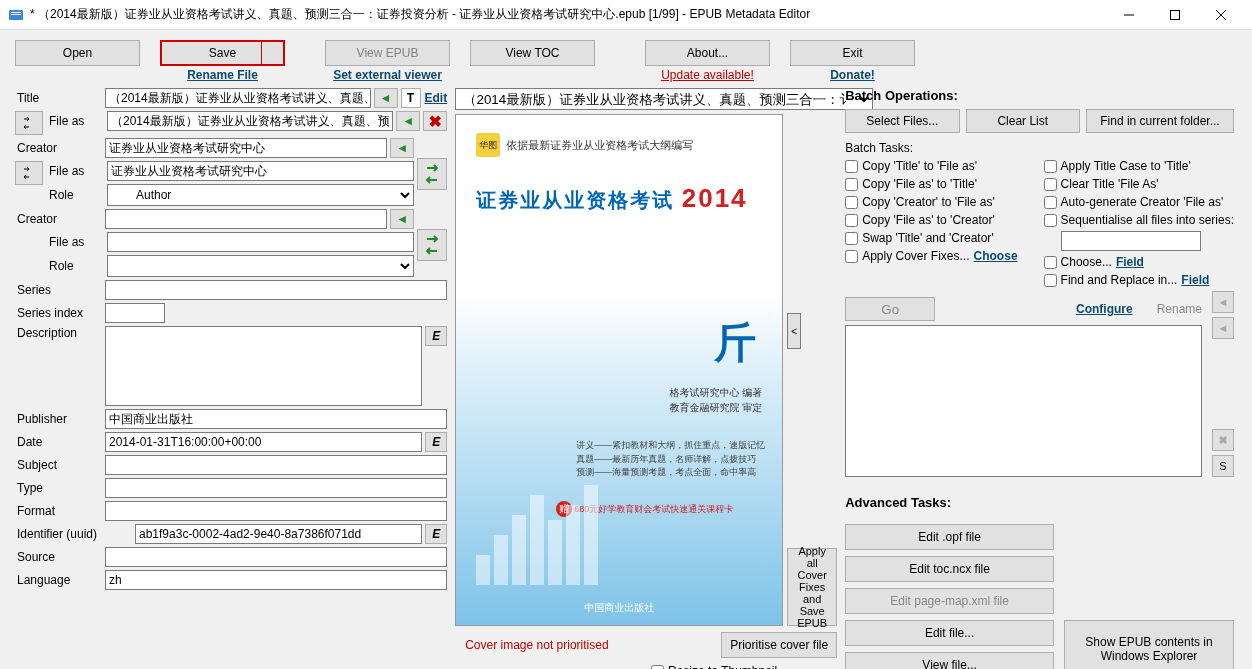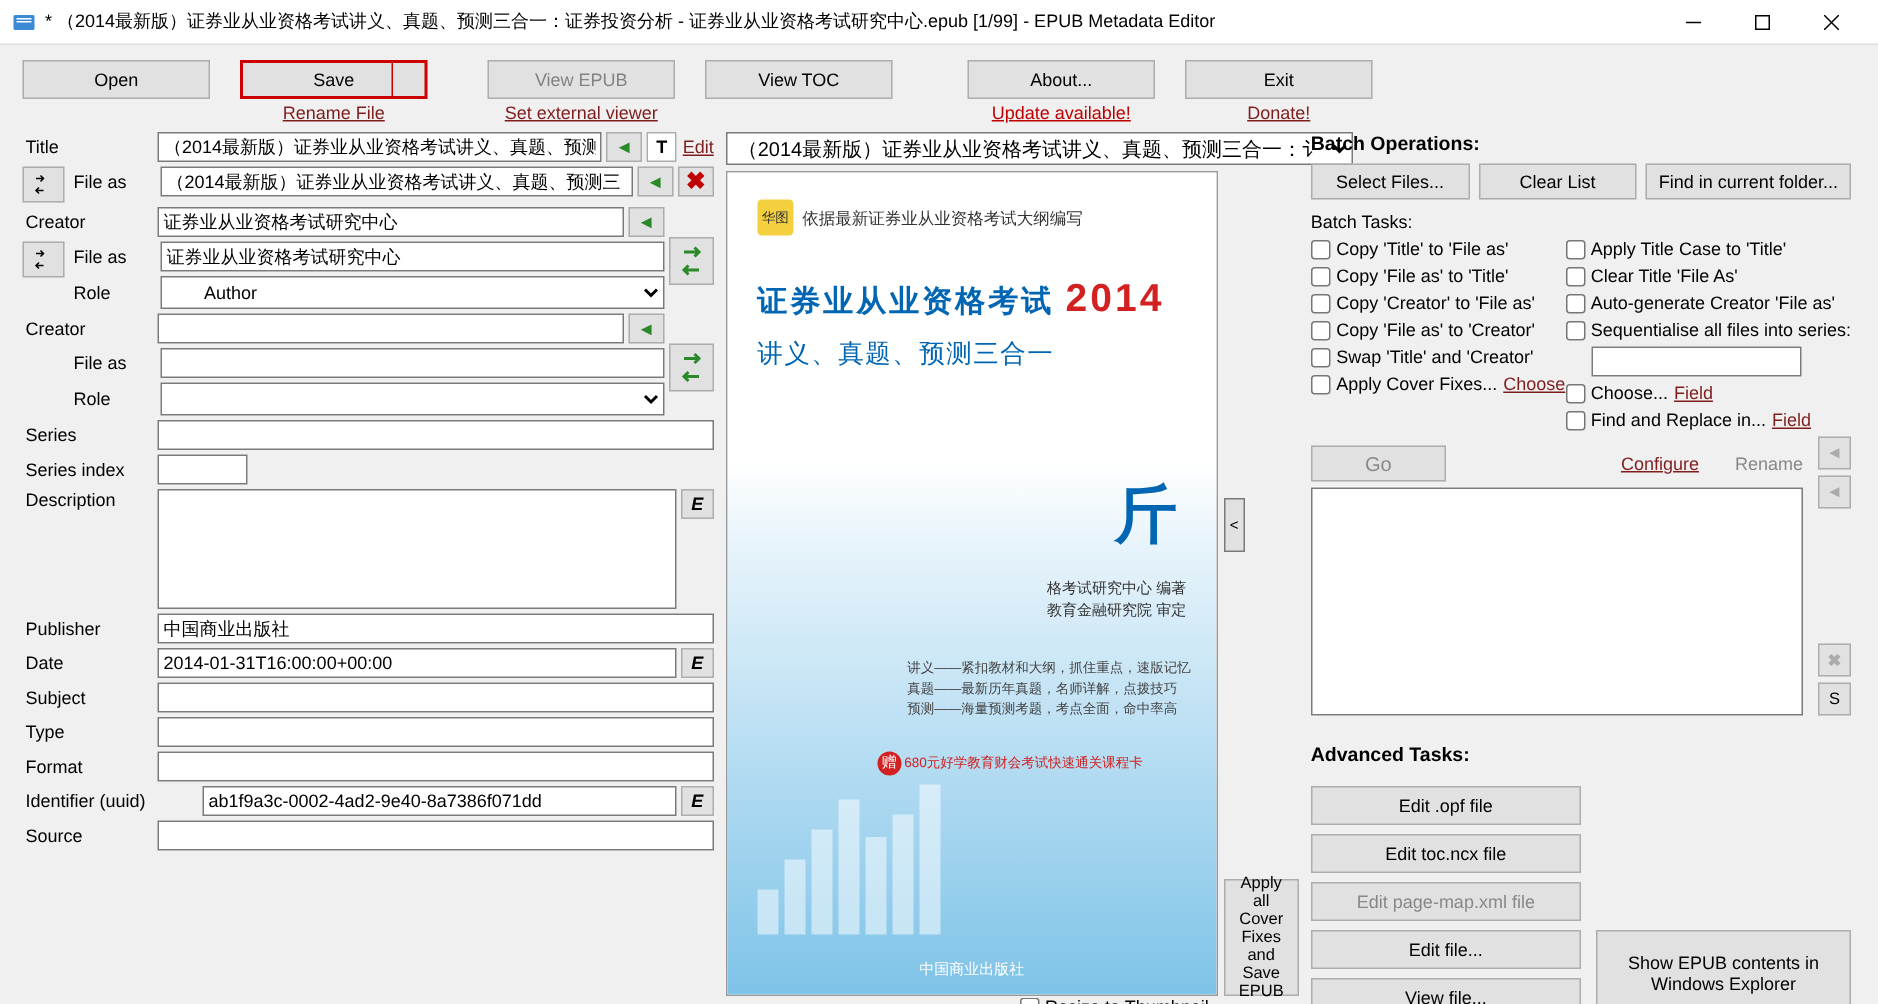--- a/index.html
+++ b/index.html
@@ -7,21 +7,21 @@
 .titlebar { height: 30px; background: #fff; display: flex; align-items: center; padding: 0 8px; border-bottom: 1px solid #ddd; }
 .titlebar .icon-app { width: 16px; height: 16px; margin-right: 6px; }
 .titlebar .title-text { flex: 1; font-size: 12px; color: #000; white-space: nowrap; overflow: hidden; }
 .titlebar .win-btn { width: 46px; height: 30px; display: flex; align-items: center; justify-content: center; cursor: pointer; }
 
 .toolbar { display: flex; padding: 10px 15px 2px 15px; gap: 0; }
 .tb-btn { height: 26px; background: #e1e1e1; border: 1px solid #adadad; display: flex; align-items: center; justify-content: center; cursor: pointer; font-size: 12px; }
 .tb-btn.disabled { color: #838383; background: #e1e1e1; cursor: default; }
 
 .linkrow { display: flex; padding: 0 15px 6px 15px; font-size: 12px; }
-.link { color: #7f1d1d; text-decoration: underline; cursor: pointer; }
+.link { color: #0c4a6e; text-decoration: underline; cursor: pointer; font-weight: bold; }
 .link-red { color: #c00000; text-decoration: underline; cursor: pointer; }
 
 .main { display: flex; padding: 0 8px 8px 15px; gap: 8px; }
 .left-col { width: 485px; }
 .mid-col { width: 382px; display: flex; flex-direction: column; }
 .right-col { flex: 1; padding-right: 10px; }
 
 .form-row { display: flex; align-items: center; margin-bottom: 3px; }
 .form-label { width: 90px; font-size: 12px; padding-left: 2px; }
 .form-input { flex: 1; height: 20px; border: 1px solid #7a7a7a; padding: 0 3px; font-size: 12px; background: #fff; }
@@ -60,21 +60,21 @@
 .cover-controls { display: flex; align-items: center; gap: 6px; padding: 6px 0; justify-content: flex-end; }
 .cover-msg { color: #c00000; font-size: 12px; margin-right: auto; padding-left: 10px; }
 
 .side-big-btn { width: 50px; height: 78px; background: #e1e1e1; border: 1px solid #adadad; display: flex; align-items: center; justify-content: center; text-align: center; font-size: 11px; cursor: pointer; padding: 4px; }
 
 .collapse-handle { width: 14px; height: 36px; background: #e1e1e1; border: 1px solid #7a7a7a; display: flex; align-items: center; justify-content: center; cursor: pointer; font-size: 10px; }
 
 .section-title { font-weight: bold; font-size: 13px; margin-bottom: 6px; }
 .batch-btn-row { display: flex; gap: 6px; margin-bottom: 8px; }
 .batch-btn { flex: 1; height: 24px; background: #e1e1e1; border: 1px solid #adadad; font-size: 12px; cursor: pointer; display: flex; align-items: center; justify-content: center; }
-.batch-tasks { display: flex; gap: 0; }
+.batch-tasks { display: flex; gap: 26px; }
 .task-col { flex: 1; }
 .chk-row { display: flex; align-items: center; gap: 4px; margin-bottom: 4px; font-size: 12px; white-space: nowrap; }
 .chk-row input[type=checkbox] { width: 13px; height: 13px; }
 .seq-input { width: 140px; height: 20px; border: 1px solid #7a7a7a; margin-left: 17px; margin-bottom: 4px; }
 
 .go-row { display: flex; align-items: center; gap: 10px; margin-top: 6px; }
 .go-btn { width: 90px; height: 24px; background: #e1e1e1; border: 1px solid #adadad; color: #888; cursor: pointer; }
 .log-area { width: 100%; height: 152px; border: 1px solid #7a7a7a; background: #fff; margin-top: 4px; }
 
 .adv-col { display: flex; gap: 10px; margin-top: 14px; }
@@ -285,37 +285,40 @@
           <div class="form-label" style="width:120px">Identifier (uuid)</div>
           <input class="form-input" value="ab1f9a3c-0002-4ad2-9e40-8a7386f071dd" style="">
           <div class="e-btn">E</div>
         </div>
 
         <div class="form-row">
           <div class="form-label">Source</div>
           <input class="form-input" value="" style="">
         </div>
 
+        <div class="form-row">
+          <div class="form-label">Language</div>
+          <input class="form-input" value="zh" style="">
+        </div>
       </div>
     </div>
   </div>
 
   <div class="mid-col">
     <div class="combo-row">
       <select class="combo-input"><option>（2014最新版）证券业从业资格考试讲义、真题、预测三合一：讠</option></select>
     </div>
     <div style="display:flex;flex:1;gap:4px">
       <div class="cover-area">
         <div class="cover-img">
           <div class="cover-brand">
             <div class="cover-brand-logo">华图</div>
             <span>依据最新证券业从业资格考试大纲编写</span>
           </div>
           <div class="cover-title-cn"><span>证券业从业资格考试</span> <span class="cover-year">2014</span></div>
-          <div class="cover-sub">讲义、真题、预测三合一</div>
           <div class="cover-big-cn">斤</div>
           <div class="cover-credits">
             <div>格考试研究中心  编著</div>
             <div>教育金融研究院  审定</div>
           </div>
           <div class="cover-features">
             <div>讲义——紧扣教材和大纲，抓住重点，速版记忆</div>
             <div>真题——最新历年真题，名师详解，点拨技巧</div>
             <div>预测——海量预测考题，考点全面，命中率高</div>
           </div>
@@ -335,20 +338,24 @@
         </div>
       </div>
       <div style="display:flex;flex-direction:column;justify-content:space-between">
         <div></div>
         <div style="display:flex;align-items:center;gap:4px">
           <div class="collapse-handle">&lt;</div>
         </div>
         <div class="side-big-btn">Apply all Cover Fixes and Save EPUB</div>
       </div>
     </div>
+    <div class="cover-controls">
+      <span class="cover-msg">Cover image not prioritised</span>
+      <button class="tb-btn" style="padding:0 8px">Prioritise cover file</button>
+    </div>
     <div style="display:flex;justify-content:flex-end;align-items:center;gap:4px;padding-right:60px">
       <input type="checkbox" style="">
       <span>Resize to Thumbnail</span>
     </div>
   </div>
 
   <div class="right-col">
     <div class="section-title">Batch Operations:</div>
     <div class="batch-btn-row">
       <button class="batch-btn">Select Files...</button>

